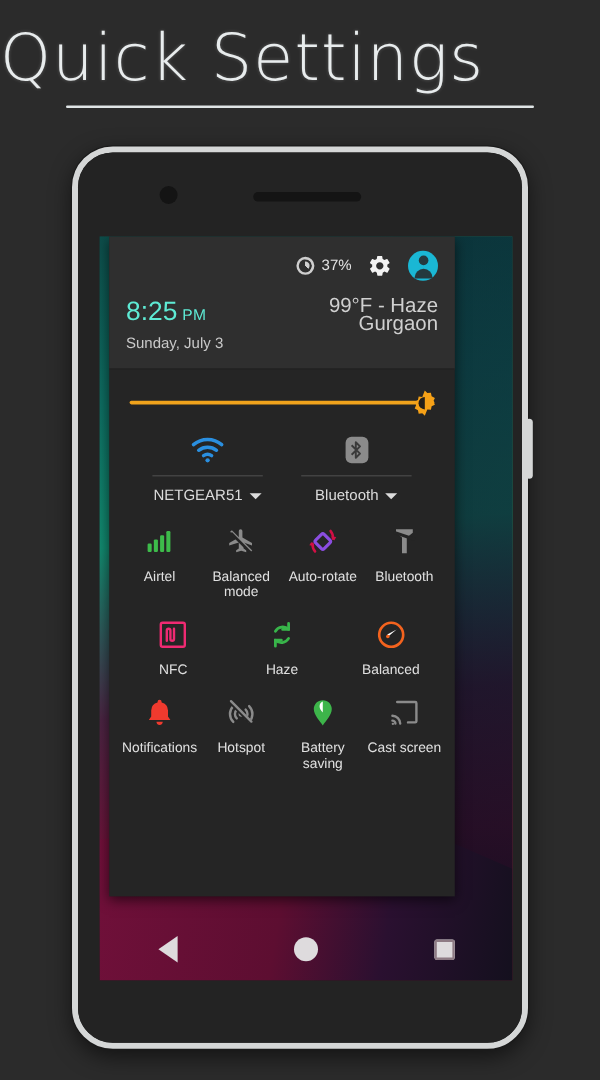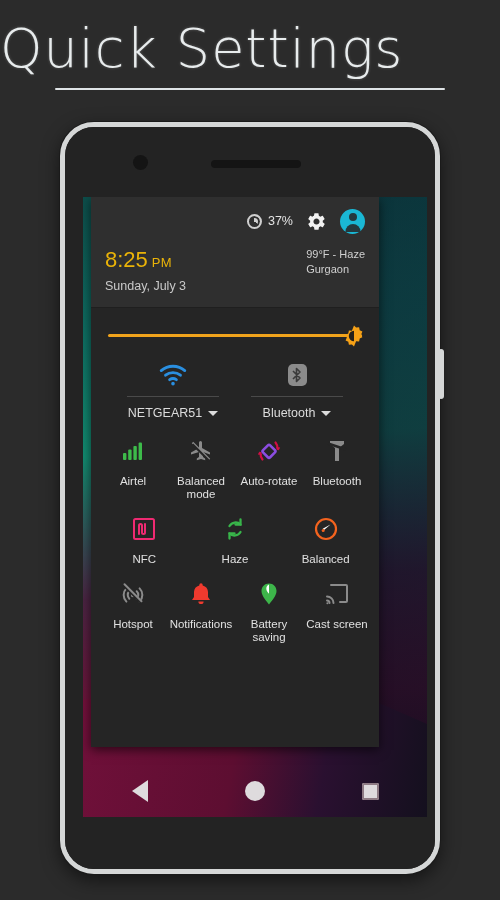--- a/index.html
+++ b/index.html
@@ -105,24 +105,24 @@
   }
   .avatar::after{
     content:""; position:absolute; left:50%; bottom:2px;
     transform:translateX(-50%); width:15px; height:8px;
     border-radius:8px 8px 0 0; background:#24393e;
   }
   .hdr-bot{
     display:flex; justify-content:space-between; align-items:flex-start;
     padding-top:2px;
   }
-  .clock{ color:#eab308; font-size:22px; line-height:26px; }
+  .clock{ color:#5eead4; font-size:22px; line-height:26px; }
   .clock .ampm{ font-size:13px; margin-left:4px; letter-spacing:.3px; }
   .date{ color:#c9c9c9; font-size:12.5px; margin-top:3px; }
-  .weather{ text-align:left; color:#d0d0d0; font-size:11px; line-height:15px;margin-left:29px; }
+  .weather{ text-align:right; color:#d0d0d0; font-size:17px; line-height:15px;margin-left:29px; }
 
   
   .bright{ padding:26px 17px 18px; position:relative; }
   .bright-track{
     height:3px; background:#f0a31c; border-radius:2px; position:relative;
   }
   .bright-thumb{
     position:absolute; right:-4px; top:50%; transform:translateY(-50%);
     width:24px; height:24px;
   }
@@ -336,40 +336,40 @@
                   <circle cx="9.2" cy="13.4" r="1.5" fill="#f4631e"></circle>
                 </svg>
               </div>
               <div class="tile-lbl">Balanced</div>
             </div>
           </div>
 
           <div class="trow">
             <div class="tile">
               <div class="tile-ico">
+                <svg width="22" height="24" viewBox="0 0 22 24" fill="#f03a2e">
+                  <path d="M11 1.2a1.7 1.7 0 0 1 1.7 1.7v.6A7 7 0 0 1 18 10v5l2 3H2l2-3v-5a7 7 0 0 1 5.3-6.5v-.6A1.7 1.7 0 0 1 11 1.2z"></path>
+                  <path d="M8.4 19.5h5.2a2.6 2.6 0 0 1-5.2 0z"></path>
+                </svg>
+              </div>
+              <div class="tile-lbl">Notifications</div>
+            </div>
+            <div class="tile">
+              <div class="tile-ico">
                 <svg width="24" height="24" viewBox="0 0 24 24" fill="none" stroke="#8b8b8b" stroke-width="2" stroke-linecap="round">
                   <circle cx="12" cy="13" r="2.2" fill="#8b8b8b" stroke="none"></circle>
                   <path d="M8.3 9.3a5.2 5.2 0 0 0 0 7.4"></path>
                   <path d="M15.7 9.3a5.2 5.2 0 0 1 0 7.4"></path>
                   <path d="M5.4 6.4a9.3 9.3 0 0 0 0 13.2"></path>
                   <path d="M18.6 6.4a9.3 9.3 0 0 1 0 13.2"></path>
                   <path d="M3.5 3.5l17 17" stroke="#252525" stroke-width="3.4"></path>
                   <path d="M3.5 2.3l17 17" stroke="#8b8b8b" stroke-width="2"></path>
                 </svg>
               </div>
               <div class="tile-lbl">Hotspot</div>
-            </div>
-            <div class="tile">
-              <div class="tile-ico">
-                <svg width="22" height="24" viewBox="0 0 22 24" fill="#f03a2e">
-                  <path d="M11 1.2a1.7 1.7 0 0 1 1.7 1.7v.6A7 7 0 0 1 18 10v5l2 3H2l2-3v-5a7 7 0 0 1 5.3-6.5v-.6A1.7 1.7 0 0 1 11 1.2z"></path>
-                  <path d="M8.4 19.5h5.2a2.6 2.6 0 0 1-5.2 0z"></path>
-                </svg>
-              </div>
-              <div class="tile-lbl">Notifications</div>
             </div>
             <div class="tile">
               <div class="tile-ico">
                 <svg width="20" height="24" viewBox="0 0 20 24">
                   <path fill="#3db54a" d="M10 1.5c4.4 0 7.5 3.3 7.5 7.4 0 5.1-5.3 10.4-7.5 13.6C7.8 19.3 2.5 14 2.5 8.9 2.5 4.8 5.6 1.5 10 1.5z"></path>
                   <path fill="#ffffff" d="M10 2.6v9.1c-1.6-1.4-2.7-3.2-2.7-5.1 0-1.8 1.1-3.4 2.7-4z"></path>
                 </svg>
               </div>
               <div class="tile-lbl">Battery saving</div>
             </div>

